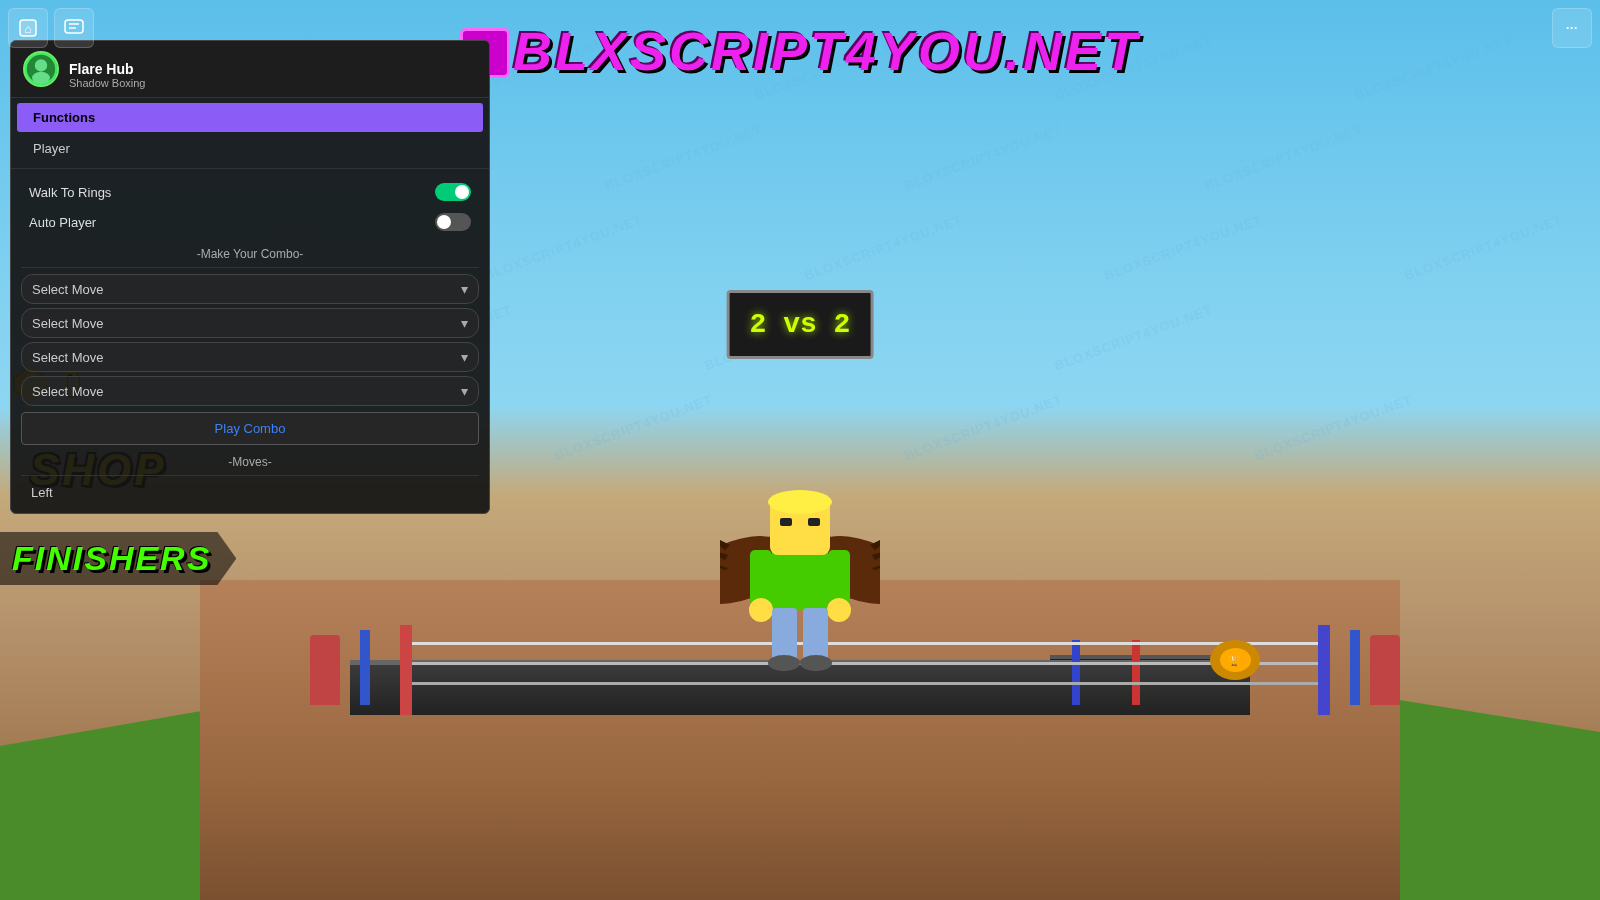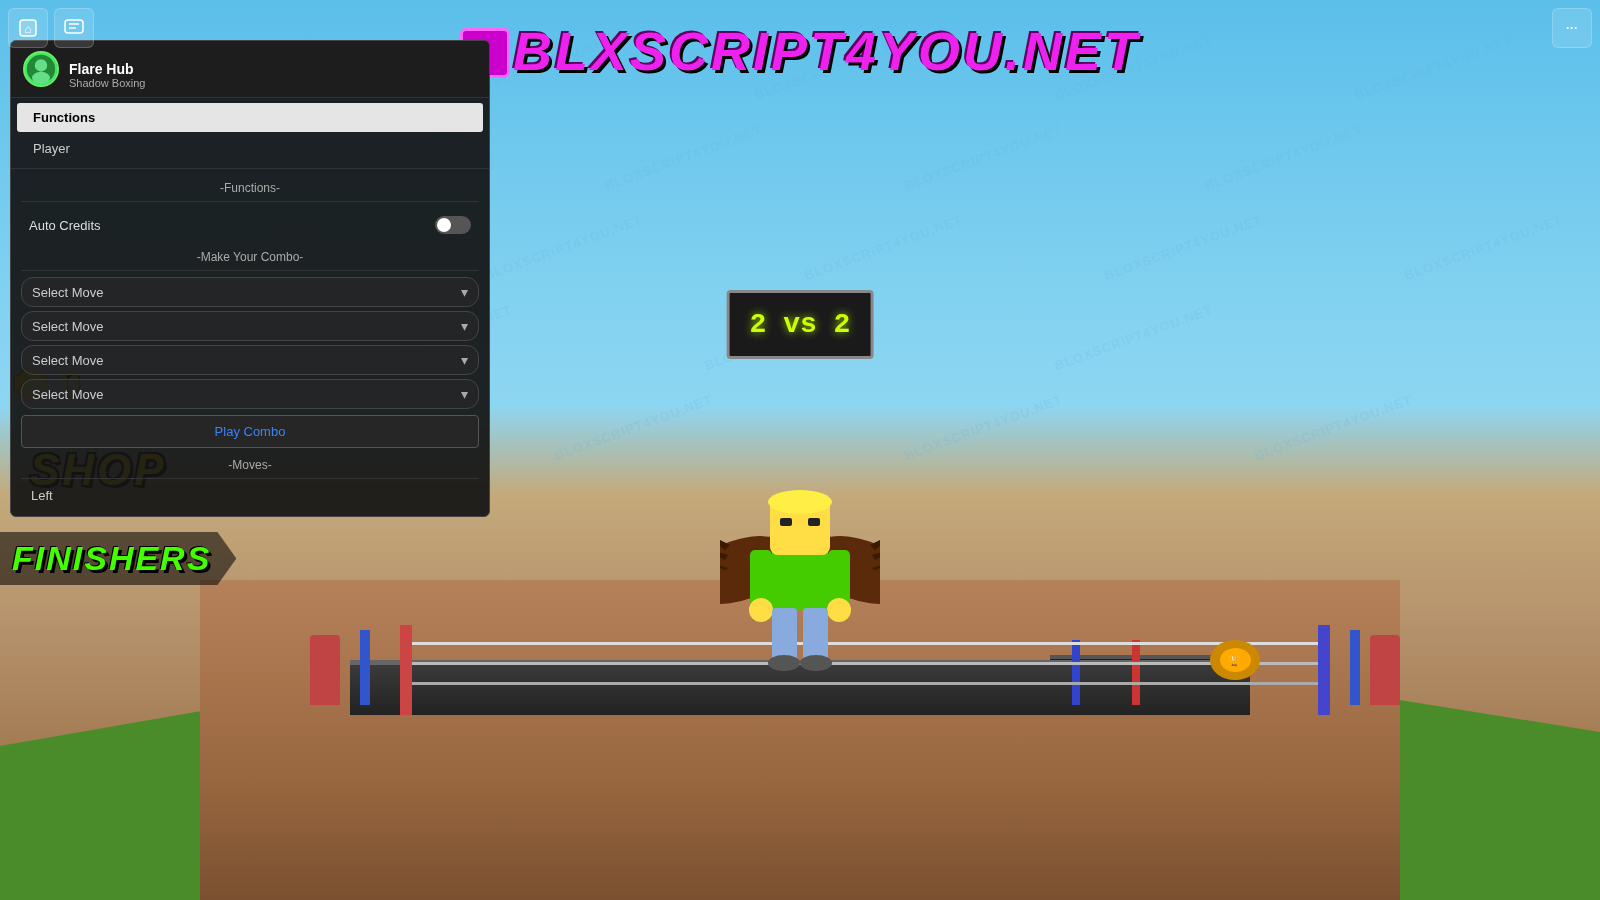--- a/index.html
+++ b/index.html
@@ -239,21 +239,21 @@
     }
     .nav-item {
       padding: 7px 16px;
       color: #cccccc;
       font-size: 13px;
       cursor: pointer;
       border-radius: 3px;
       margin: 1px 6px;
     }
     .nav-item.active {
-      background: #e5e5e5;
+      background: #8b5cf6;
       color: #000000;
       font-weight: bold;
     }
 
     
     .menu-content {
       padding: 8px 10px;
     }
 
     
@@ -527,25 +527,28 @@
     </div>
   </div>
 
   <div class="menu-nav">
     <div class="nav-item active">Functions</div>
     <div class="nav-item">Player</div>
   </div>
 
   <div class="menu-content">
 
-    <div class="section-header">-Functions-</div>
-
 
     <div class="toggle-row">
-      <span class="toggle-label">Auto Credits</span>
+      <span class="toggle-label">Walk To Rings</span>
+      <div class="toggle-switch on"></div>
+    </div>
+
+    <div class="toggle-row">
+      <span class="toggle-label">Auto Player</span>
       <div class="toggle-switch"></div>
     </div>
 
     <div class="combo-section-header">-Make Your Combo-</div>
 
     <div class="select-move-row">
       <span class="select-move-text">Select Move</span>
       <span class="chevron-icon">▾</span>
     </div>
     <div class="select-move-row">

